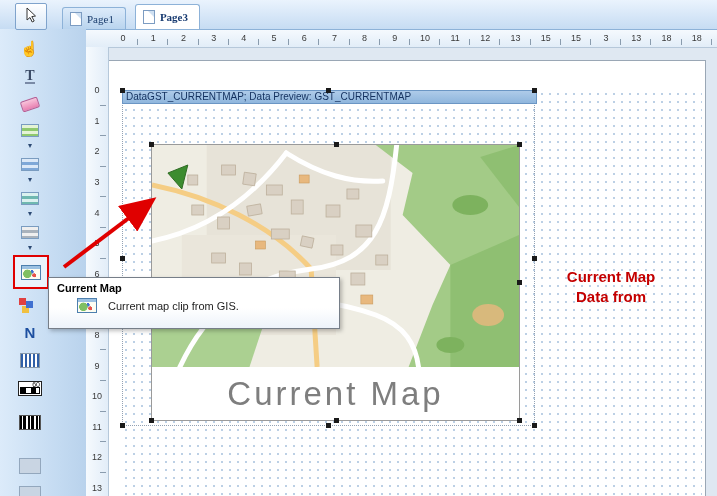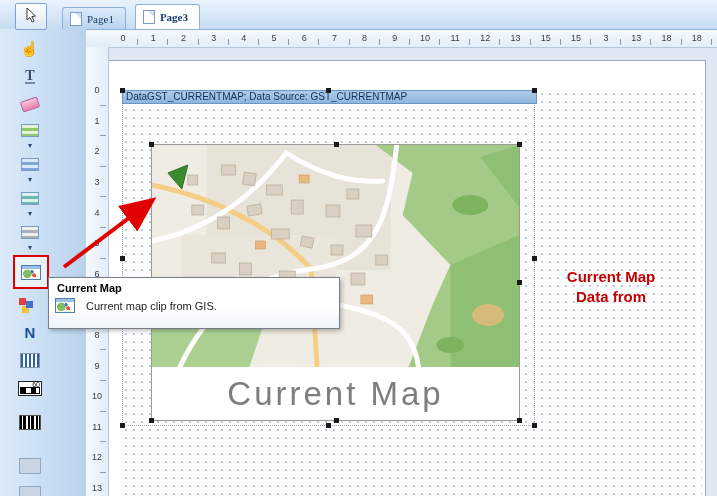--- a/index.html
+++ b/index.html
@@ -148,21 +148,21 @@
     font-size:33px;color:#7e7e7e;letter-spacing:3px;
   }
   
   .tooltip{
     position:absolute;left:48px;top:277px;width:292px;height:52px;
     background:linear-gradient(#ffffff 60%,#edf3fa);
     border:1px solid #767e88;box-shadow:2px 2px 4px rgba(0,0,0,.25);
     z-index:60;box-sizing:border-box;
   }
   .tooltip-title{font-size:11px;font-weight:bold;color:#000;padding:4px 8px 2px 8px;}
-  .tooltip-row{display:flex;align-items:center;gap:11px;padding-left:6px;margin-top:2px;}
+  .tooltip-row{display:flex;align-items:center;gap:11px;padding-left:28px;margin-top:2px;}
   .tooltip-desc{font-size:11px;color:#1e1e1e;}
   
   .annotation{
     position:absolute;left:550px;top:267px;width:122px;z-index:40;
     text-align:center;color:#c40000;font-weight:bold;font-size:15px;line-height:20px;
   }
   .arrow-overlay{position:absolute;left:0;top:0;width:717px;height:496px;z-index:70;pointer-events:none;}
 </style>
 </head>
 <body>
@@ -297,21 +297,21 @@
       <div class="vcell">11</div>
       <div class="vcell">12</div>
       <div class="vcell">13</div>
     </div>
 </div>
 
 <div class="design">
   <div class="page">
     <div class="grid"></div>
 
-    <div class="band-header">DataGST_CURRENTMAP; Data Source: GST_CURRENTMAP</div>
+    <div class="band-header">DataGST_CURRENTMAP; Data Preview: GST_CURRENTMAP</div>
 
     <div class="band-region"></div>
 
     <div class="handle" style="left:13px;top:27px"></div>
     <div class="handle" style="left:219px;top:27px"></div>
     <div class="handle" style="left:425px;top:27px"></div>
     <div class="handle" style="left:13px;top:195px"></div>
     <div class="handle" style="left:425px;top:195px"></div>
     <div class="handle" style="left:13px;top:362px"></div>
     <div class="handle" style="left:219px;top:362px"></div>

